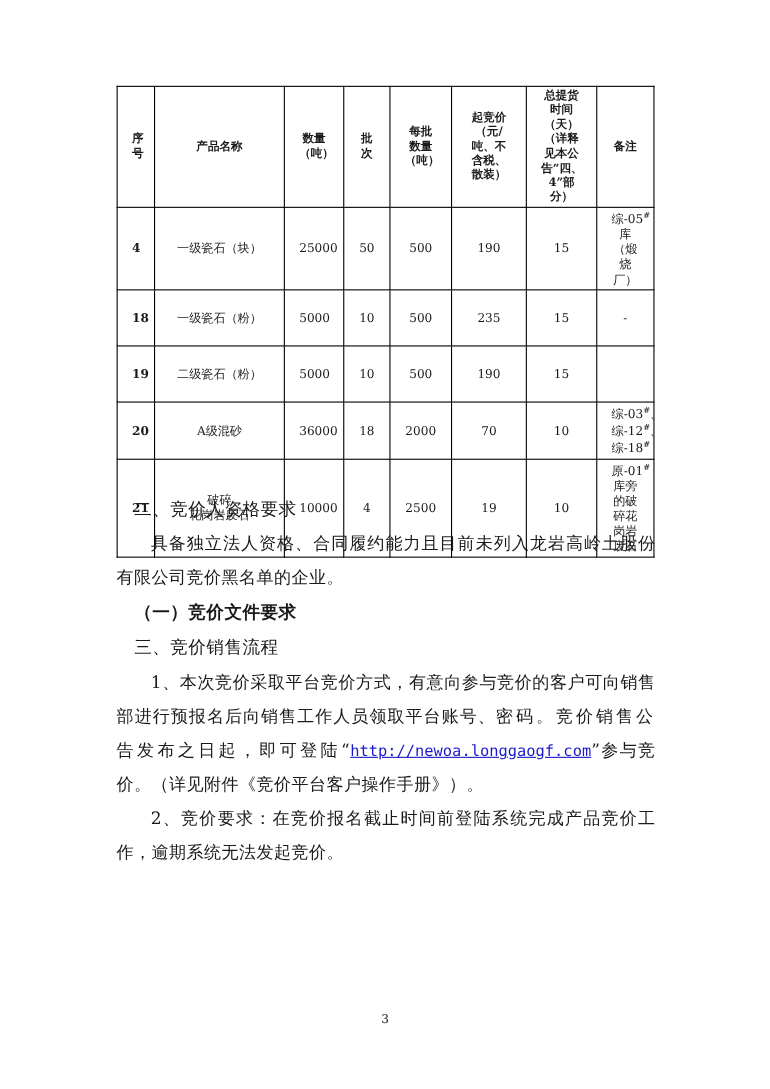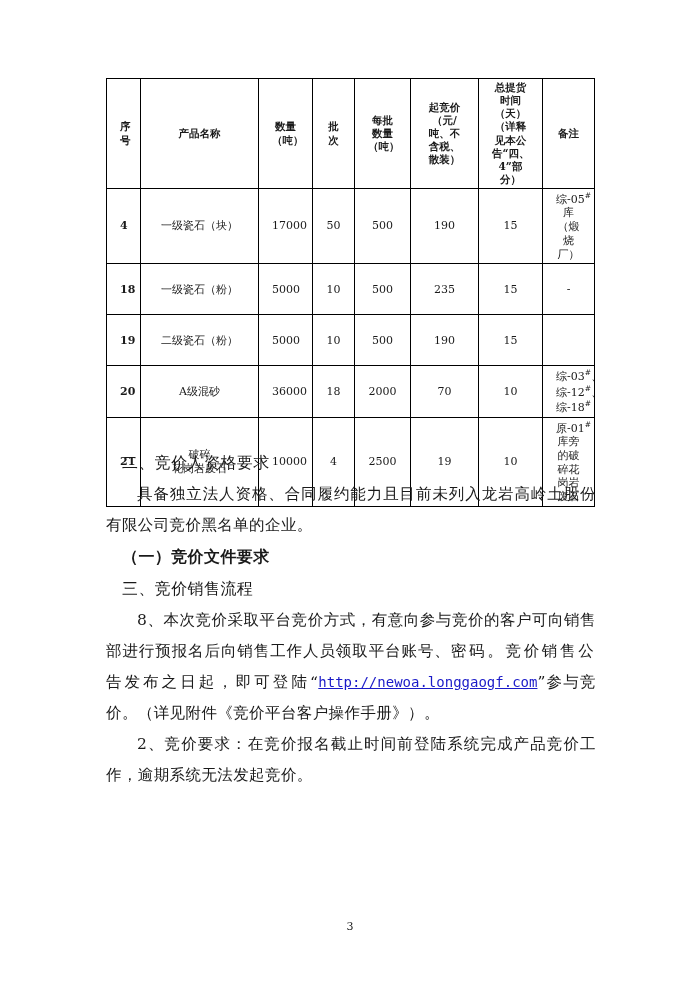--- a/index.html
+++ b/index.html
@@ -140,21 +140,21 @@
           <th>每批数量（吨）</th>
           <th>起竞价（元/吨、不含税、散装）</th>
           <th>总提货时间（天）（详释见本公告“四、4”部分）</th>
           <th>备注</th>
         </tr>
       </thead>
       <tbody>
         <tr>
           <td class="seq">4</td>
           <td class="pname">一级瓷石（块）</td>
-          <td>17000</td>
+          <td>25000</td>
           <td>50</td>
           <td>500</td>
           <td>190</td>
           <td>15</td>
           <td class="remark">综-05<sup>#</sup>库（煅烧厂）</td>
         </tr>
         <tr>
           <td class="seq">18</td>
           <td class="pname">一级瓷石（粉）</td>
           <td>5000</td>
@@ -197,18 +197,18 @@
         </tr>
       </tbody>
     </table>
   </div>
 
   <div class="body-text">
     <p class="para heading">二、竞价人资格要求</p>
     <p class="para indent">具备独立法人资格、合同履约能力且目前未列入龙岩高岭土股份有限公司竞价黑名单的企业。</p>
     <p class="para subheading">（一）竞价文件要求</p>
     <p class="para heading">三、竞价销售流程</p>
-    <p class="para indent"><span>8、本次竞价采取平台竞价方式，有意向参与竞价的客户可向销售部进行预报名后向销售工作人员领取平台账号、</span><span class="spread">密码</span><span class="spread">。竞价销售公告发布之日起，即可登陆</span><span>“</span><a class="link" href="#">http://newoa.longgaogf.com</a><span>”参与竞价。（详见附件《竞价平台客户操作手册》）。</span></p>
+    <p class="para indent"><span>1、本次竞价采取平台竞价方式，有意向参与竞价的客户可向销售部进行预报名后向销售工作人员领取平台账号、</span><span class="spread">密码</span><span class="spread">。竞价销售公告发布之日起，即可登陆</span><span>“</span><a class="link" href="#">http://newoa.longgaogf.com</a><span>”参与竞价。（详见附件《竞价平台客户操作手册》）。</span></p>
     <p class="para indent">2、竞价要求：在竞价报名截止时间前登陆系统完成产品竞价工作，逾期系统无法发起竞价。</p>
   </div>
 
   <div class="page-num">3</div>
 </div>
 
 </body></html>

